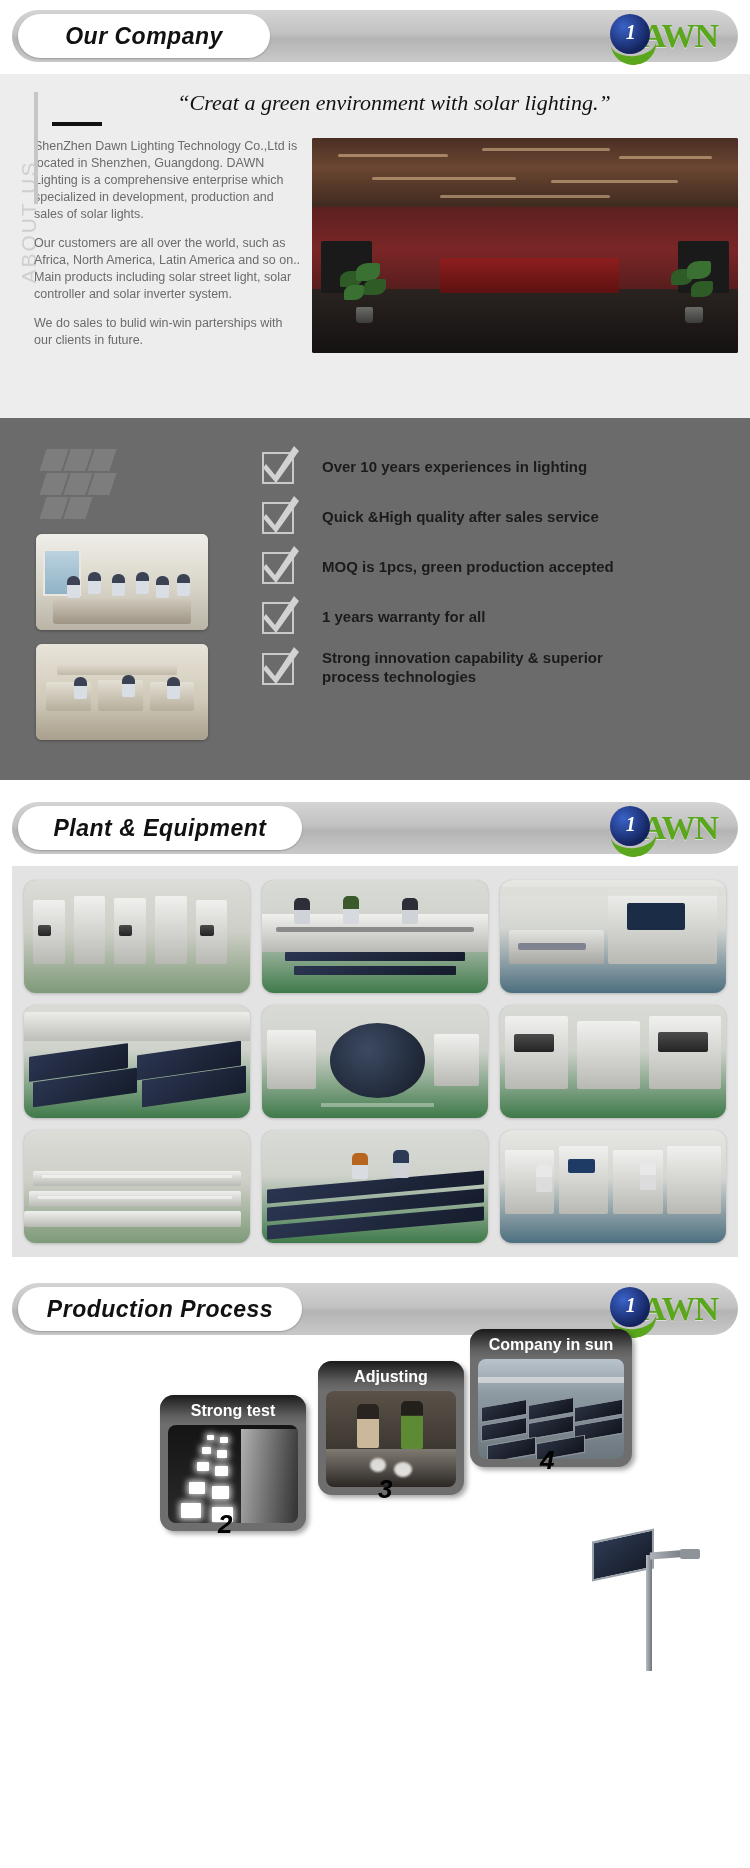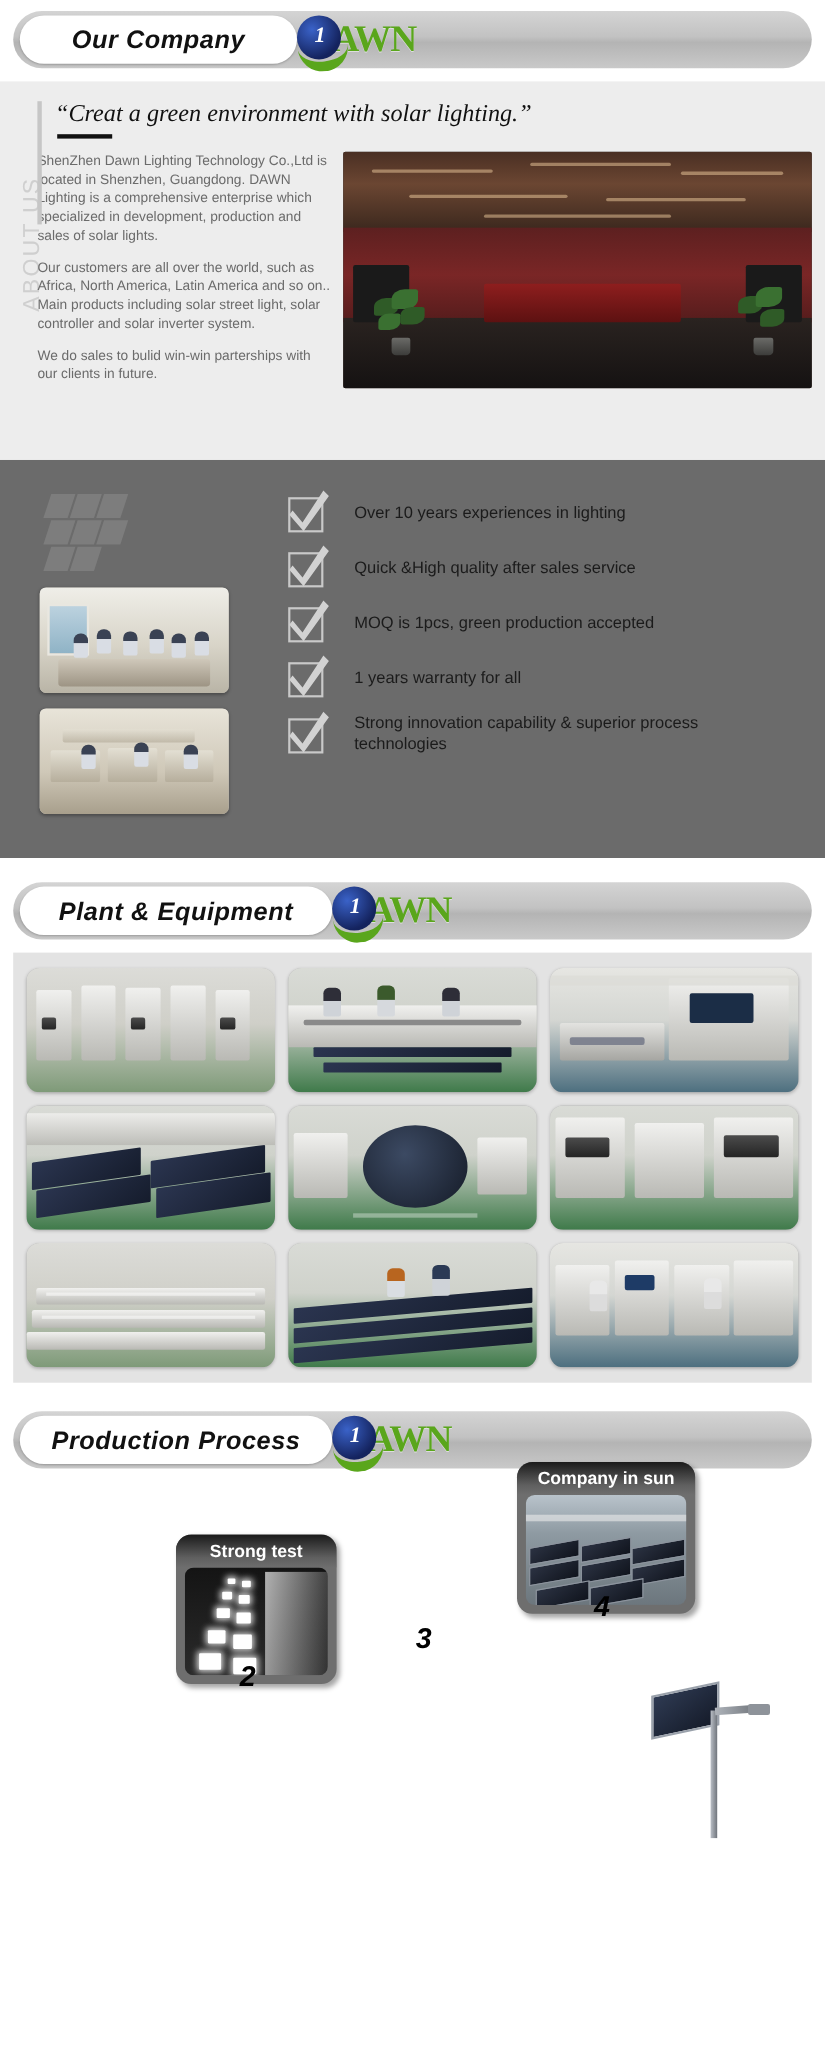--- a/index.html
+++ b/index.html
@@ -10,21 +10,21 @@
     -webkit-font-smoothing:antialiased;
   }
   .page{width:750px;position:relative;overflow:hidden;}
 
   
   .banner{
     margin:10px 12px 0 12px;
     height:52px;
     border-radius:26px;
     background:linear-gradient(180deg,#d4d4d4 0%,#c2c2c2 45%,#b4b4b4 55%,#c9c9c9 100%);
-    display:flex;align-items:center;justify-content:flex-start;
+    display:flex;align-items:center;justify-content:space-between;
     position:relative;
   }
   .banner-title{
     margin-left:6px;
     height:44px;
     min-width:200px;
     padding:0 26px;
     border-radius:22px;
     background:#ffffff;
     display:flex;align-items:center;justify-content:center;
@@ -55,21 +55,21 @@
   .about-sidelabel{
     width:34px;flex:0 0 34px;position:relative;
   }
   .about-sidelabel span{
     position:absolute;left:-56px;top:120px;
     width:170px;text-align:center;
     transform:rotate(-90deg);
     font-size:21px;letter-spacing:2px;color:#cfcfcf;font-weight:400;
   }
   .about-body{flex:1;padding-right:12px;position:relative;}
-  .quote-wrap{position:relative;padding-left:16px;}
+  .quote-wrap{position:relative;padding-left:16px;text-align:center;}
   .quote-bar{
     position:absolute;left:0;top:2px;width:4px;height:112px;background:#c6c6c6;
   }
   .quote{
     font-family:"Liberation Serif", serif;
     font-style:italic;font-size:22px;color:#111;white-space:nowrap;
     padding-bottom:2px;
   }
   .quote-underline{width:50px;height:4px;background:#111;margin:4px 0 12px 2px;}
   .about-cols{display:flex;}
@@ -122,21 +122,21 @@
   .mr-wall{position:absolute;inset:0;background:linear-gradient(180deg,#efeee8 0%,#d8d4c8 55%,#b9b4a6 100%);}
   .mr-win{position:absolute;left:4%;top:16%;width:20%;height:44%;
     background:linear-gradient(180deg,#bcd2df,#8fb3c6);border:2px solid #e9e7e0;}
   .mr-table{position:absolute;left:10%;bottom:6%;width:80%;height:26%;
     background:linear-gradient(180deg,#cfc8ba,#9d9484);border-radius:3px;}
   .mr-p{position:absolute;width:13px;height:22px;border-radius:6px 6px 2px 2px;
     background:linear-gradient(180deg,#3a4254 40%,#d9dde4 41%);}
   .of-floor{position:absolute;inset:0;background:linear-gradient(180deg,#e8e4d9 0%,#cfc8b8 60%,#a89f8c 100%);}
   .of-cub{position:absolute;background:linear-gradient(180deg,#e3dfd3,#b6ae9c);border-radius:2px;}
 
-  .adv-right{flex:1;padding:10px 38px 0 4px;}
+  .adv-right{flex:1;padding:10px 38px 0 4px;font-weight:bold;}
   .adv-item{display:flex;align-items:center;margin-bottom:14px;}
   .chk{position:relative;width:40px;height:36px;flex:0 0 40px;margin-right:22px;}
   .chk .box{position:absolute;left:2px;top:4px;width:28px;height:28px;
     border:2px solid #c9c9c9;}
   .chk svg{position:absolute;left:0;top:-6px;}
   .adv-text{font-size:15px;color:#1b1b1b;line-height:19px;}
 
   
   .grid-wrap{background:#e3e3e3;margin:12px 12px 0 12px;padding:14px 12px;
     display:grid;grid-template-columns:repeat(3,1fr);gap:12px;}
@@ -470,20 +470,32 @@
           <span class="lamp" style="left:16%;top:58%;width:16px;height:12px"></span>
           <span class="lamp" style="left:34%;top:62%;width:17px;height:13px"></span>
           <span class="lamp" style="left:10%;top:80%;width:20px;height:15px"></span>
           <span class="lamp" style="left:34%;top:84%;width:21px;height:15px"></span>
           <span class="f-line" style="left:56%;top:4%;width:44%;height:96%;background:linear-gradient(100deg,rgba(230,230,230,.75),rgba(80,80,80,.2))"></span>
         </span>
       </span>
     </div>
     <div class="num" style="position:absolute;left:218px;top:160px;font-size:26px;font-weight:bold;font-style:italic;">2</div>
 
+    <div class="step" style="left:318px;top:12px;width:146px;">
+      <span class="cap">Adjusting</span>
+      <span class="ph" style="display:block;height:96px;">
+        <span class="adj">
+          <span class="f-person" style="left:24%;top:14%;width:22px;height:44px;background:linear-gradient(180deg,#2a2420 34%,#cbb89a 35%)"></span>
+          <span class="f-person" style="left:58%;top:10%;width:22px;height:48px;background:linear-gradient(180deg,#23201c 30%,#5d8b33 31%)"></span>
+          <span class="glow" style="left:34%;top:70%;width:16px;height:14px"></span>
+          <span class="glow" style="left:52%;top:74%;width:18px;height:15px"></span>
+          <span class="f-line" style="left:0;top:60%;width:100%;height:40%;background:linear-gradient(180deg,rgba(180,175,165,.55),rgba(40,38,35,.1))"></span>
+        </span>
+      </span>
+    </div>
     <div class="num" style="position:absolute;left:378px;top:125px;font-size:26px;font-weight:bold;font-style:italic;">3</div>
 
     <div class="step" style="left:470px;top:-20px;width:162px;">
       <span class="cap">Company in sun</span>
       <span class="ph" style="display:block;height:100px;">
         <span class="sun">
           <span class="pv" style="left:2%;top:44%;width:30%;height:14%;transform:skewY(-10deg)"></span>
           <span class="pv" style="left:34%;top:42%;width:30%;height:14%;transform:skewY(-10deg)"></span>
           <span class="pv" style="left:66%;top:44%;width:32%;height:14%;transform:skewY(-10deg)"></span>
           <span class="pv" style="left:2%;top:62%;width:30%;height:15%;transform:skewY(-10deg)"></span>

